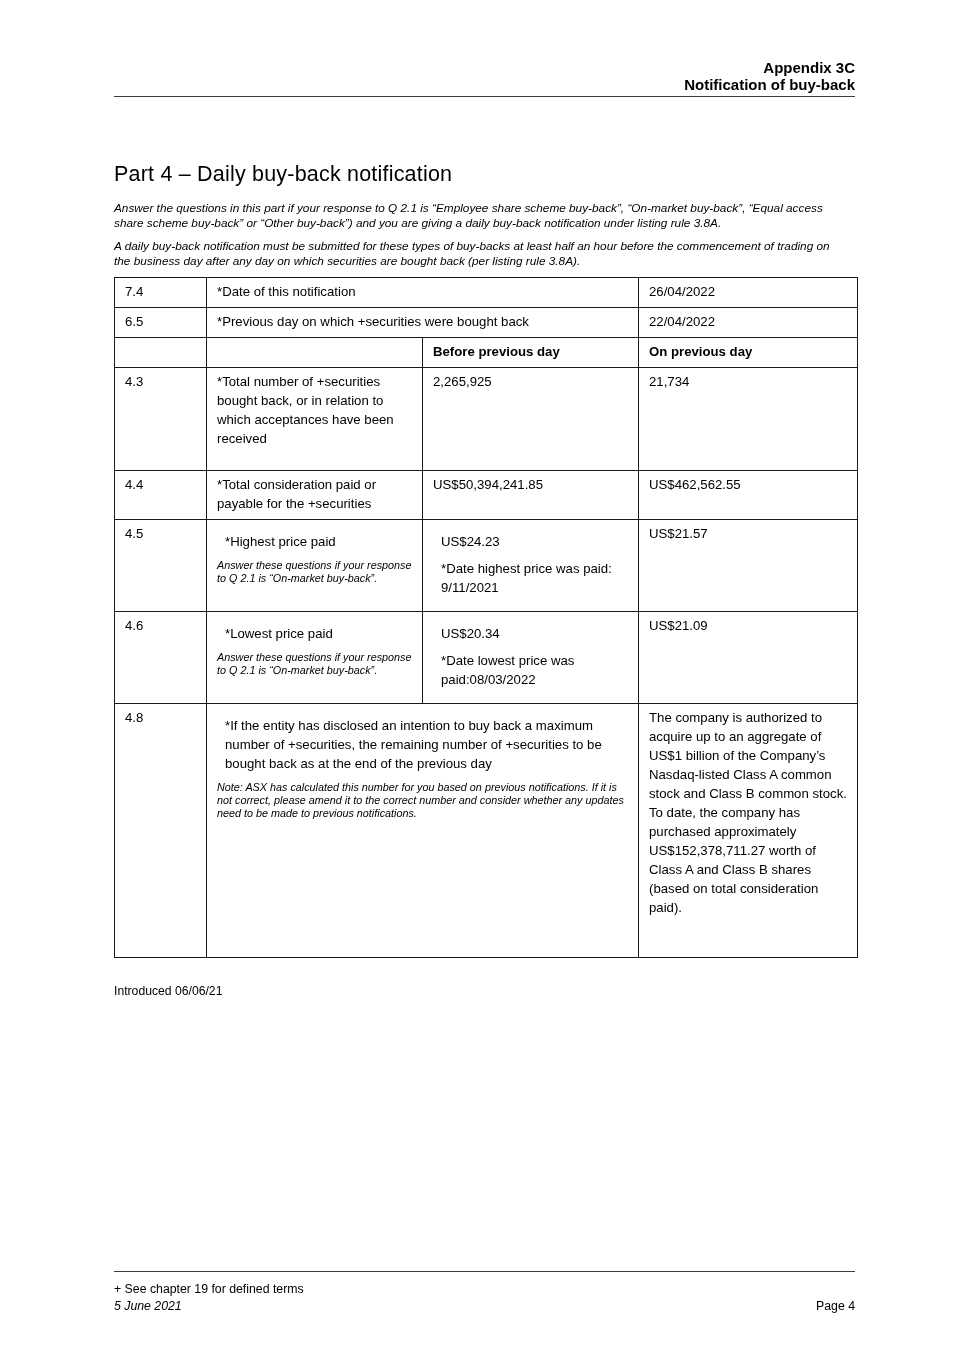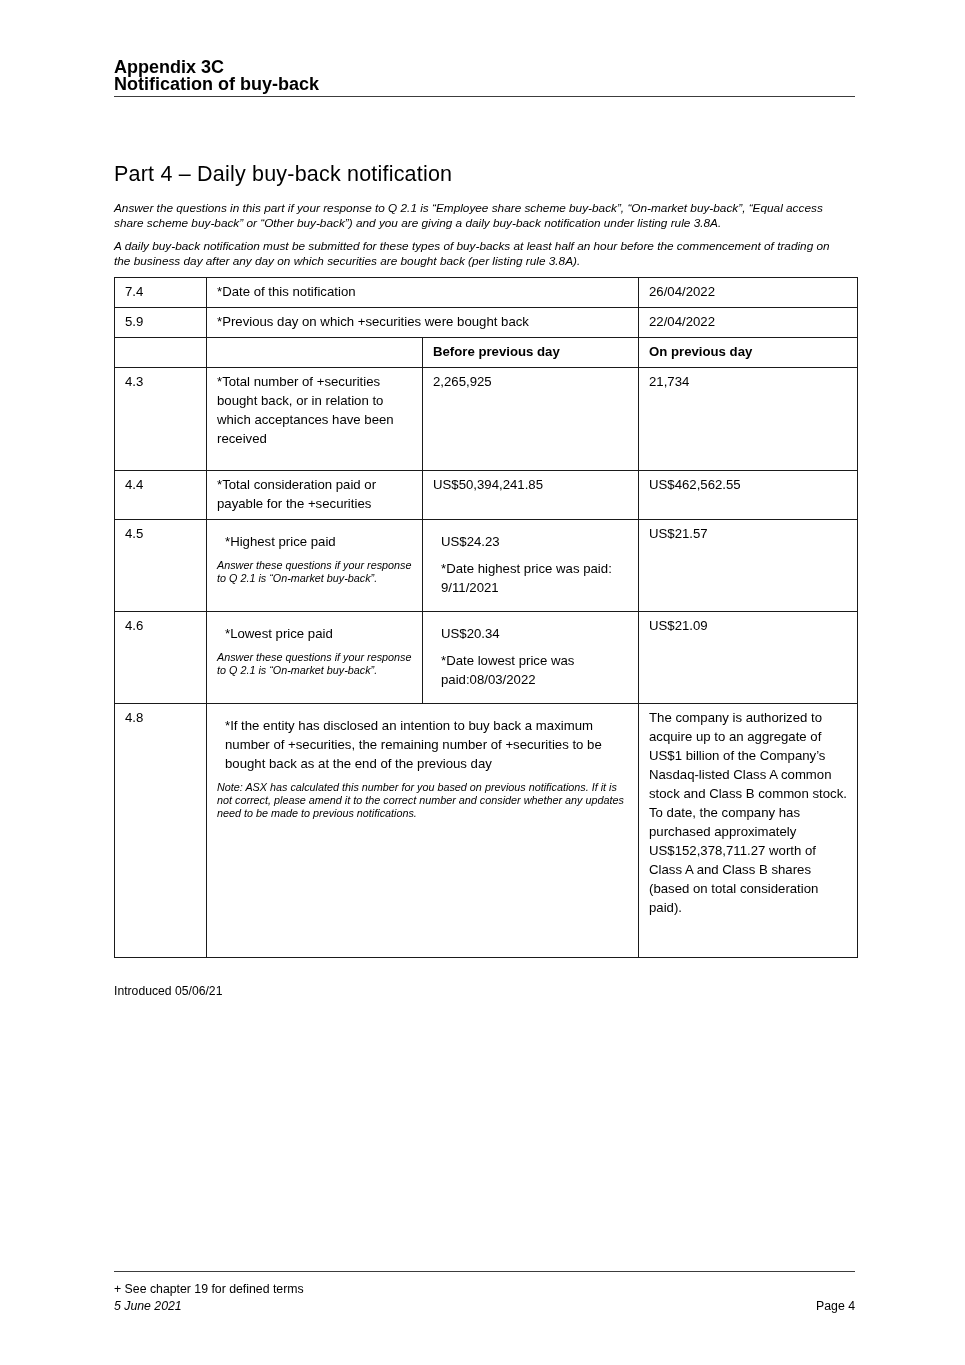--- a/index.html
+++ b/index.html
@@ -14,22 +14,23 @@
     width: 965px;
     height: 1365px;
     background: #ffffff;
     overflow: hidden;
   }
   
   .doc-header {
     position: absolute;
     top: 59px; left: 114px;
     width: 741px;
+    text-align: right;
     font-weight: bold;
-    font-size: 18px;
+    font-size: 15px;
     line-height: 17px;
     padding-bottom: 3px;
     border-bottom: 1.5px solid #3c3c3c;
   }
   
   .main {
     position: absolute;
     top: 162px; left: 114px;
     width: 741px;
   }
@@ -117,21 +118,21 @@
       </colgroup>
 
       <tbody>
           <tr style="height:29px">
         <td class="num">7.4</td>
         <td colspan="2">*Date of this notification</td>
         <td>26/04/2022</td>
       </tr>
 
       <tr style="height:29px">
-        <td class="num">5.9</td>
+        <td class="num">6.5</td>
         <td colspan="2">*Previous day on which +securities were bought back</td>
         <td>22/04/2022</td>
       </tr>
 
       <tr style="height:28px">
         <td class="num"></td>
         <td></td>
         <td class="hdr">Before previous day</td>
         <td class="hdr">On previous day</td>
       </tr>
@@ -180,21 +181,21 @@
         <td class="num">4.8</td>
         <td colspan="2">
           <div class="cell-para">*If the entity has disclosed an intention to buy back a maximum number of +securities, the remaining number of +securities to be bought back as at the end of the previous day</div>
           <div class="note">Note: ASX has calculated this number for you based on previous notifications. If it is not correct, please amend it to the correct number and consider whether any updates need to be made to previous notifications.</div>
         </td>
         <td>The company is authorized to acquire up to an aggregate of US$1 billion of the Company’s Nasdaq-listed Class A common stock and Class B common stock. To date, the company has purchased approximately US$152,378,711.27 worth of Class A and Class B shares (based on total consideration paid).</td>
       </tr>
     </tbody>
       </table>
 
-    <p class="introduced">Introduced 05/06/21</p>
+    <p class="introduced">Introduced 06/06/21</p>
   </div>
 
   <div class="page-footer">
     <div>+ See chapter 19 for defined terms</div>
     <div class="footer-row">
       <span class="footer-date">5 June 2021</span>
       <span>Page 4</span>
     </div>
   </div>
 

